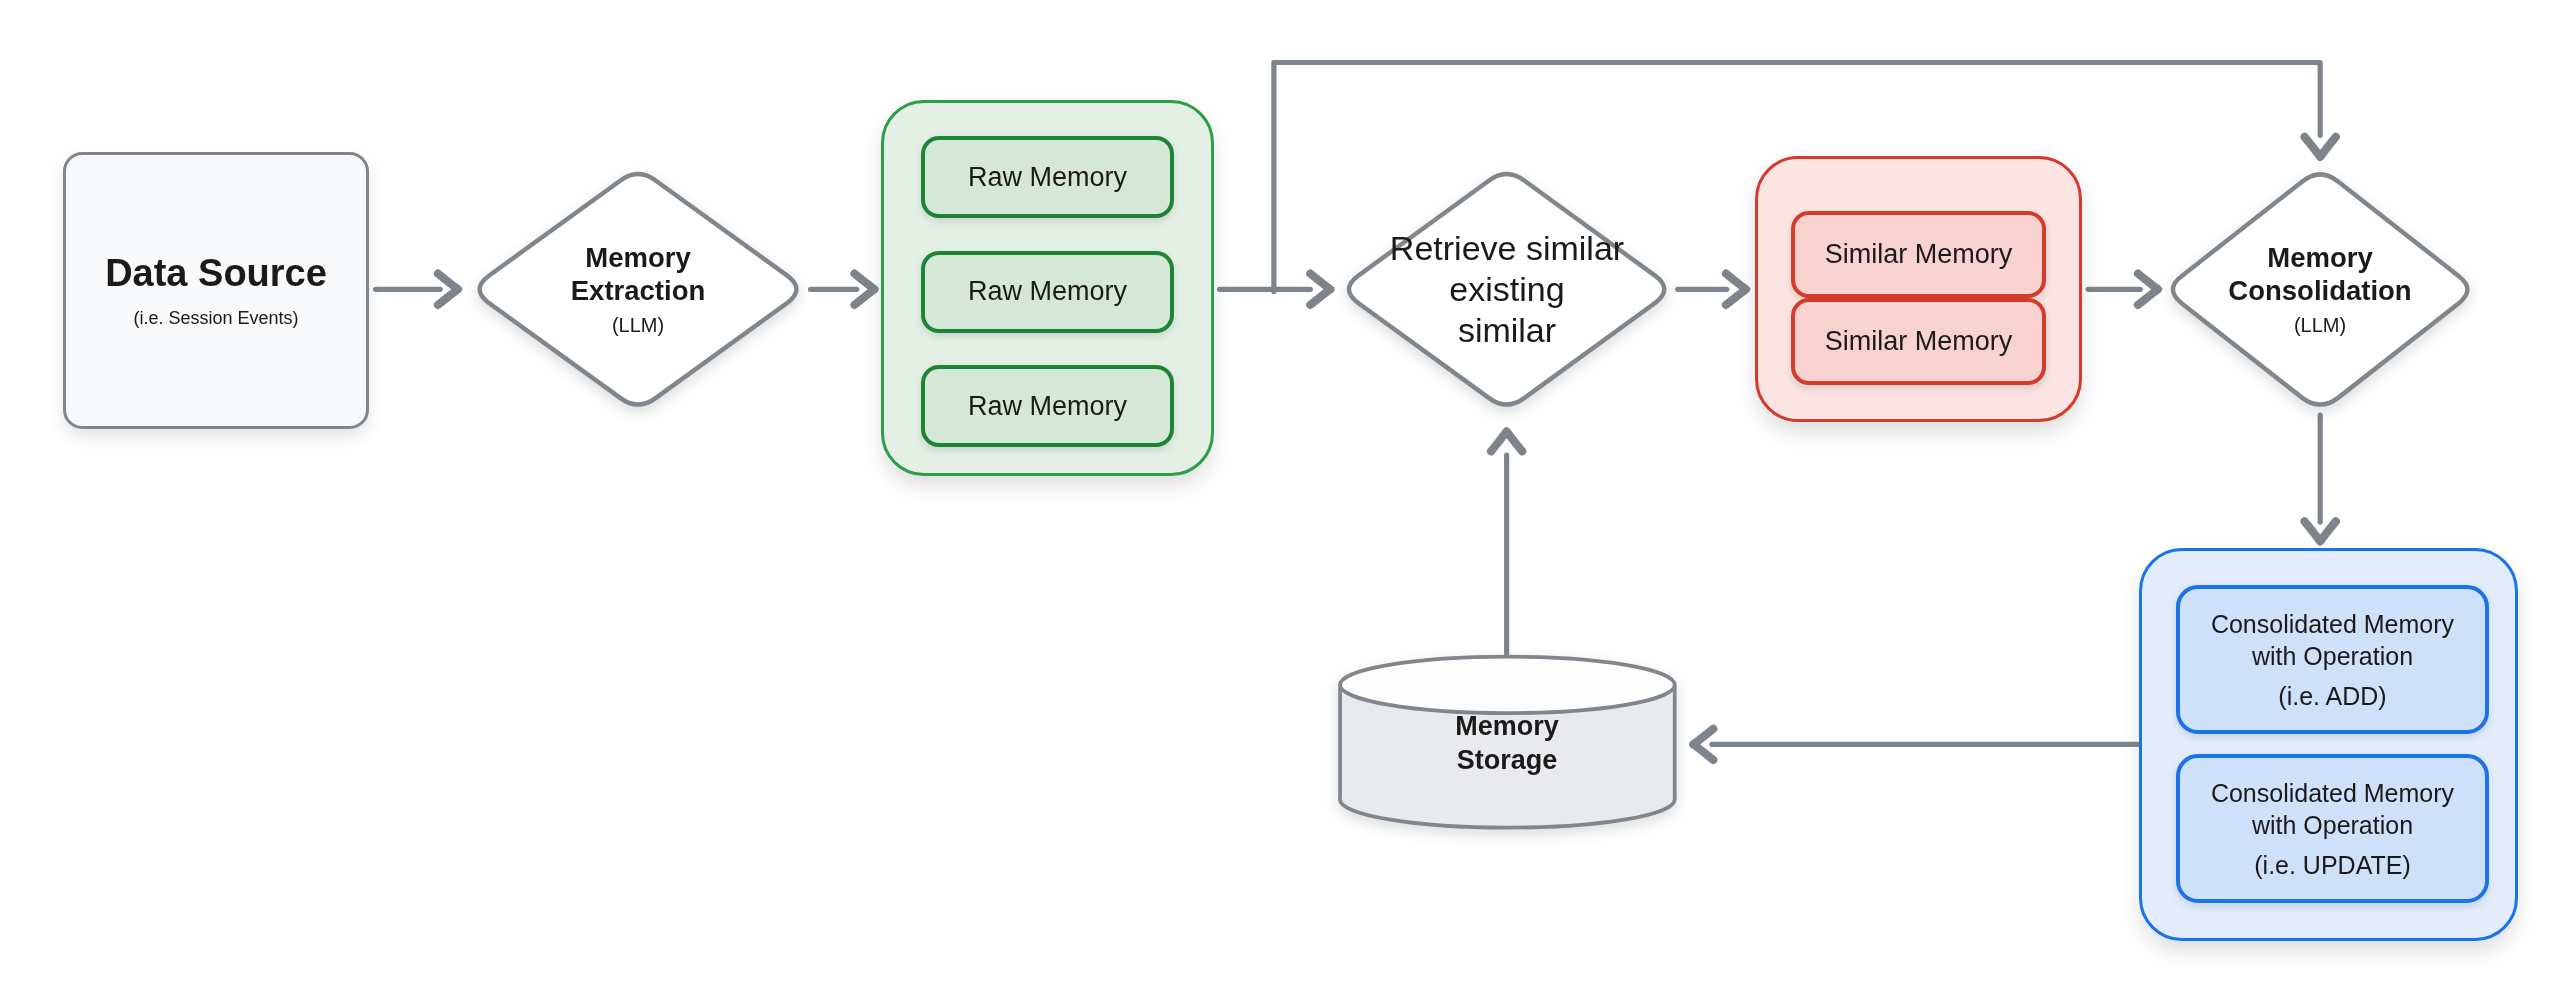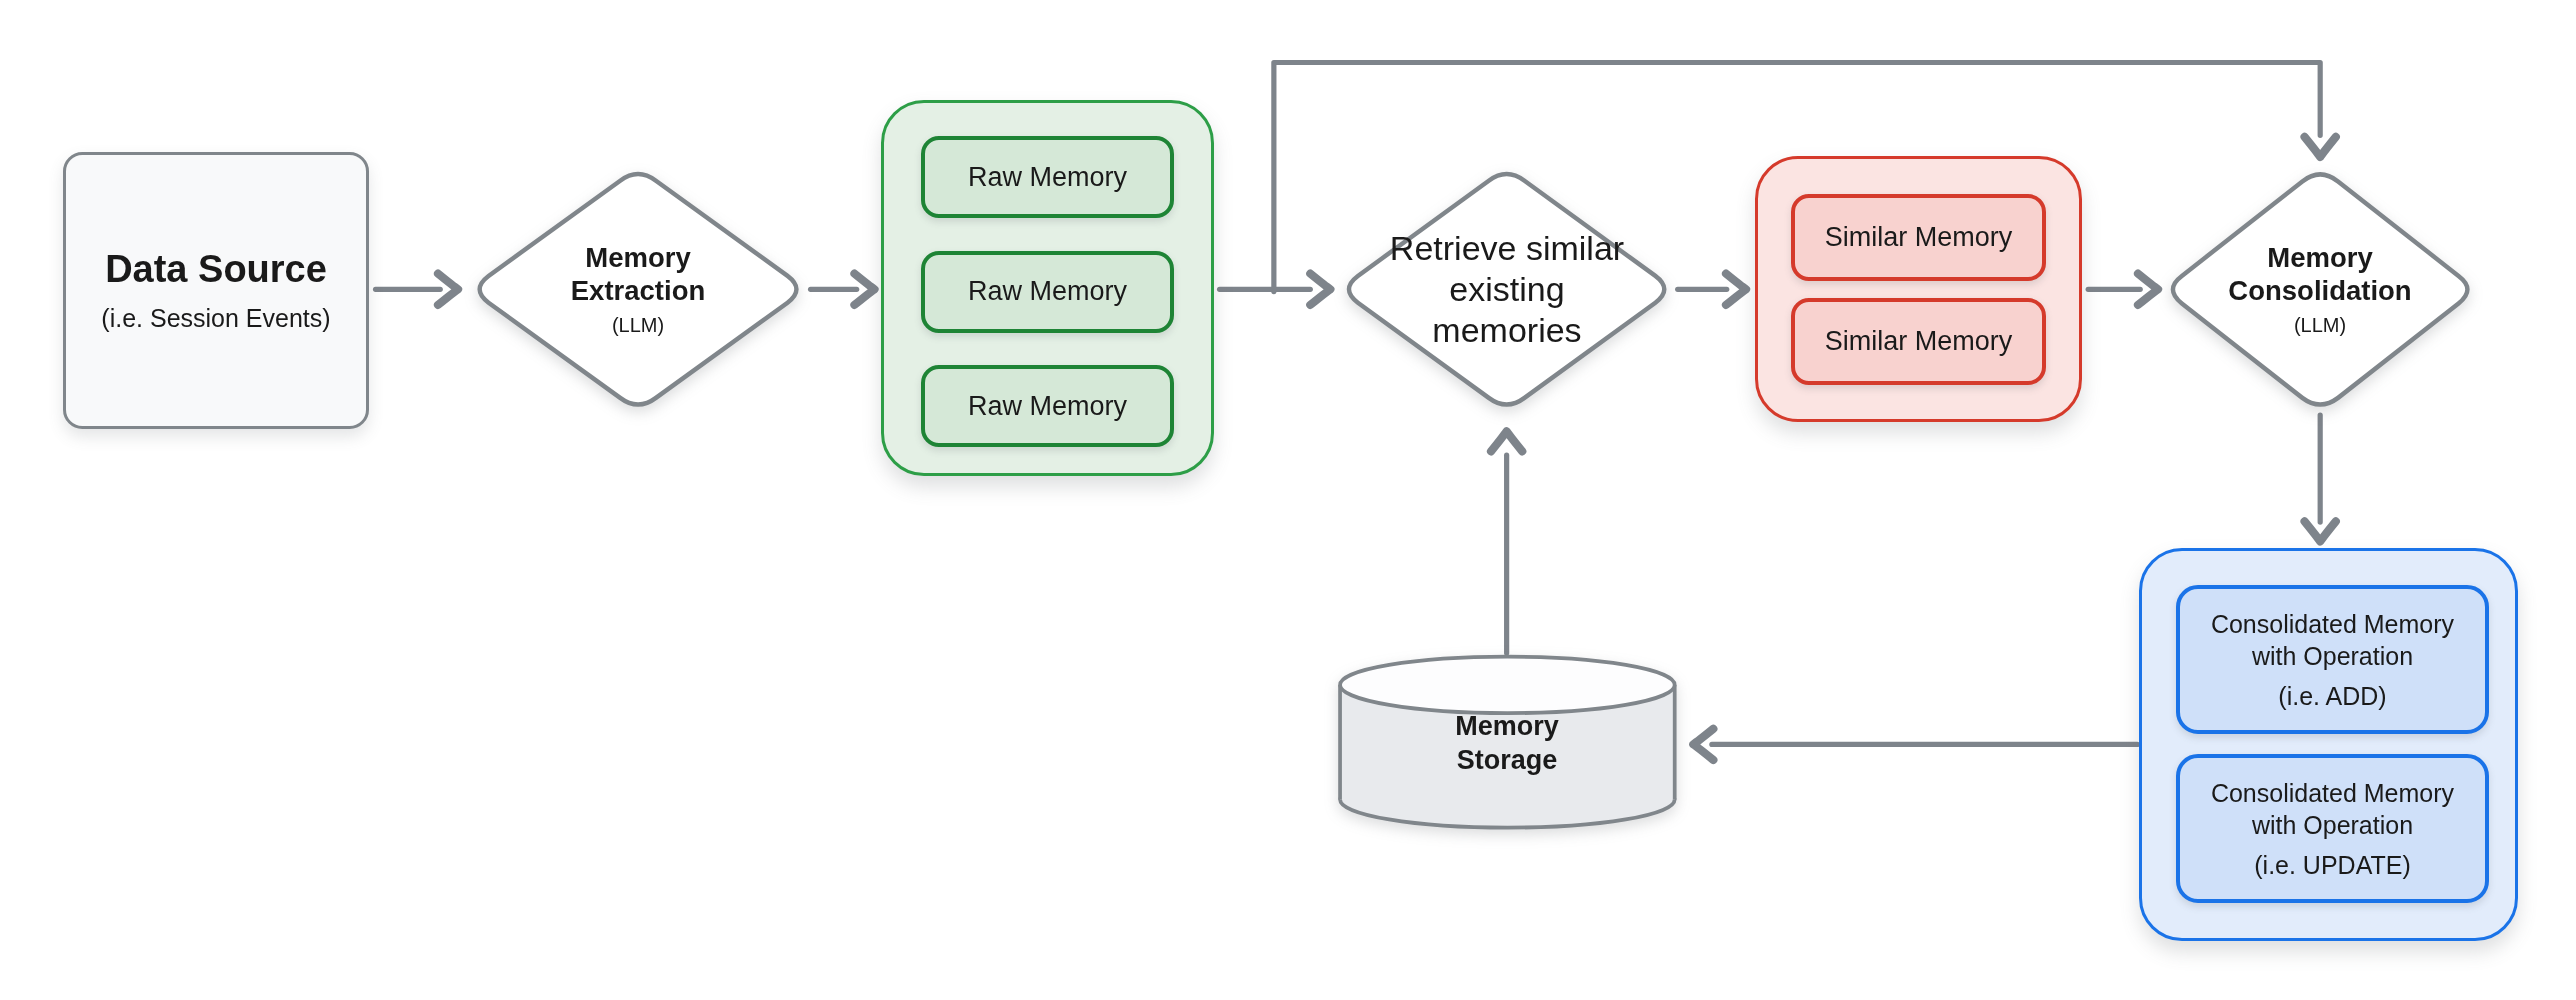--- a/index.html
+++ b/index.html
@@ -57,21 +57,21 @@
     justify-content: center;
     text-align: center;
   }
   .box-gray {
     background: var(--node-fill-gray, #f8f9fa);
     border: 3.7px solid var(--node-border-gray, #80868b);
     border-radius: 19.3px;
     box-shadow: 0 7.4px 15px rgba(95,99,104,0.16);
   }
   .node-title { font-size: 38px; font-weight: 700; line-height: 1.15; }
-  .node-sub   { font-size: 25px; font-weight: 400; margin-top: 12px; }
+  .node-sub   { font-size: 18px; font-weight: 400; margin-top: 12px; }
 
   .group {
     position: absolute;
     display: flex;
     flex-direction: column;
     justify-content: space-between;
     border-radius: 43px;
   }
   .group.green {
     background: var(--green-container-fill, #e4f0e5);
@@ -198,24 +198,24 @@
 
   <div class="group green" style="left:881px; top:100px; width:333px; height:376px;">
     <div class="chip green-chip">Raw Memory</div>
     <div class="chip green-chip">Raw Memory</div>
     <div class="chip green-chip">Raw Memory</div>
   </div>
 
   <div class="dlabel thin" style="left:1507px; top:289px;">
     <div class="t">Retrieve similar</div>
     <div class="t">existing</div>
-    <div class="t">memories</div>
-  </div>
-
-  <div class="group red" style="left:1755px; top:156px; width:327px; height:266px;">
+    <div class="t">similar</div>
+  </div>
+
+  <div class="group red" style="left:1755px; top:156px; width:327px; height:266px;justify-content:flex-end;">
     <div class="chip red-chip">Similar Memory</div>
     <div class="chip red-chip">Similar Memory</div>
   </div>
 
   <div class="dlabel" style="left:2320px; top:289px;">
     <div class="t">Memory</div>
     <div class="t">Consolidation</div>
     <div class="s">(LLM)</div>
   </div>
 

